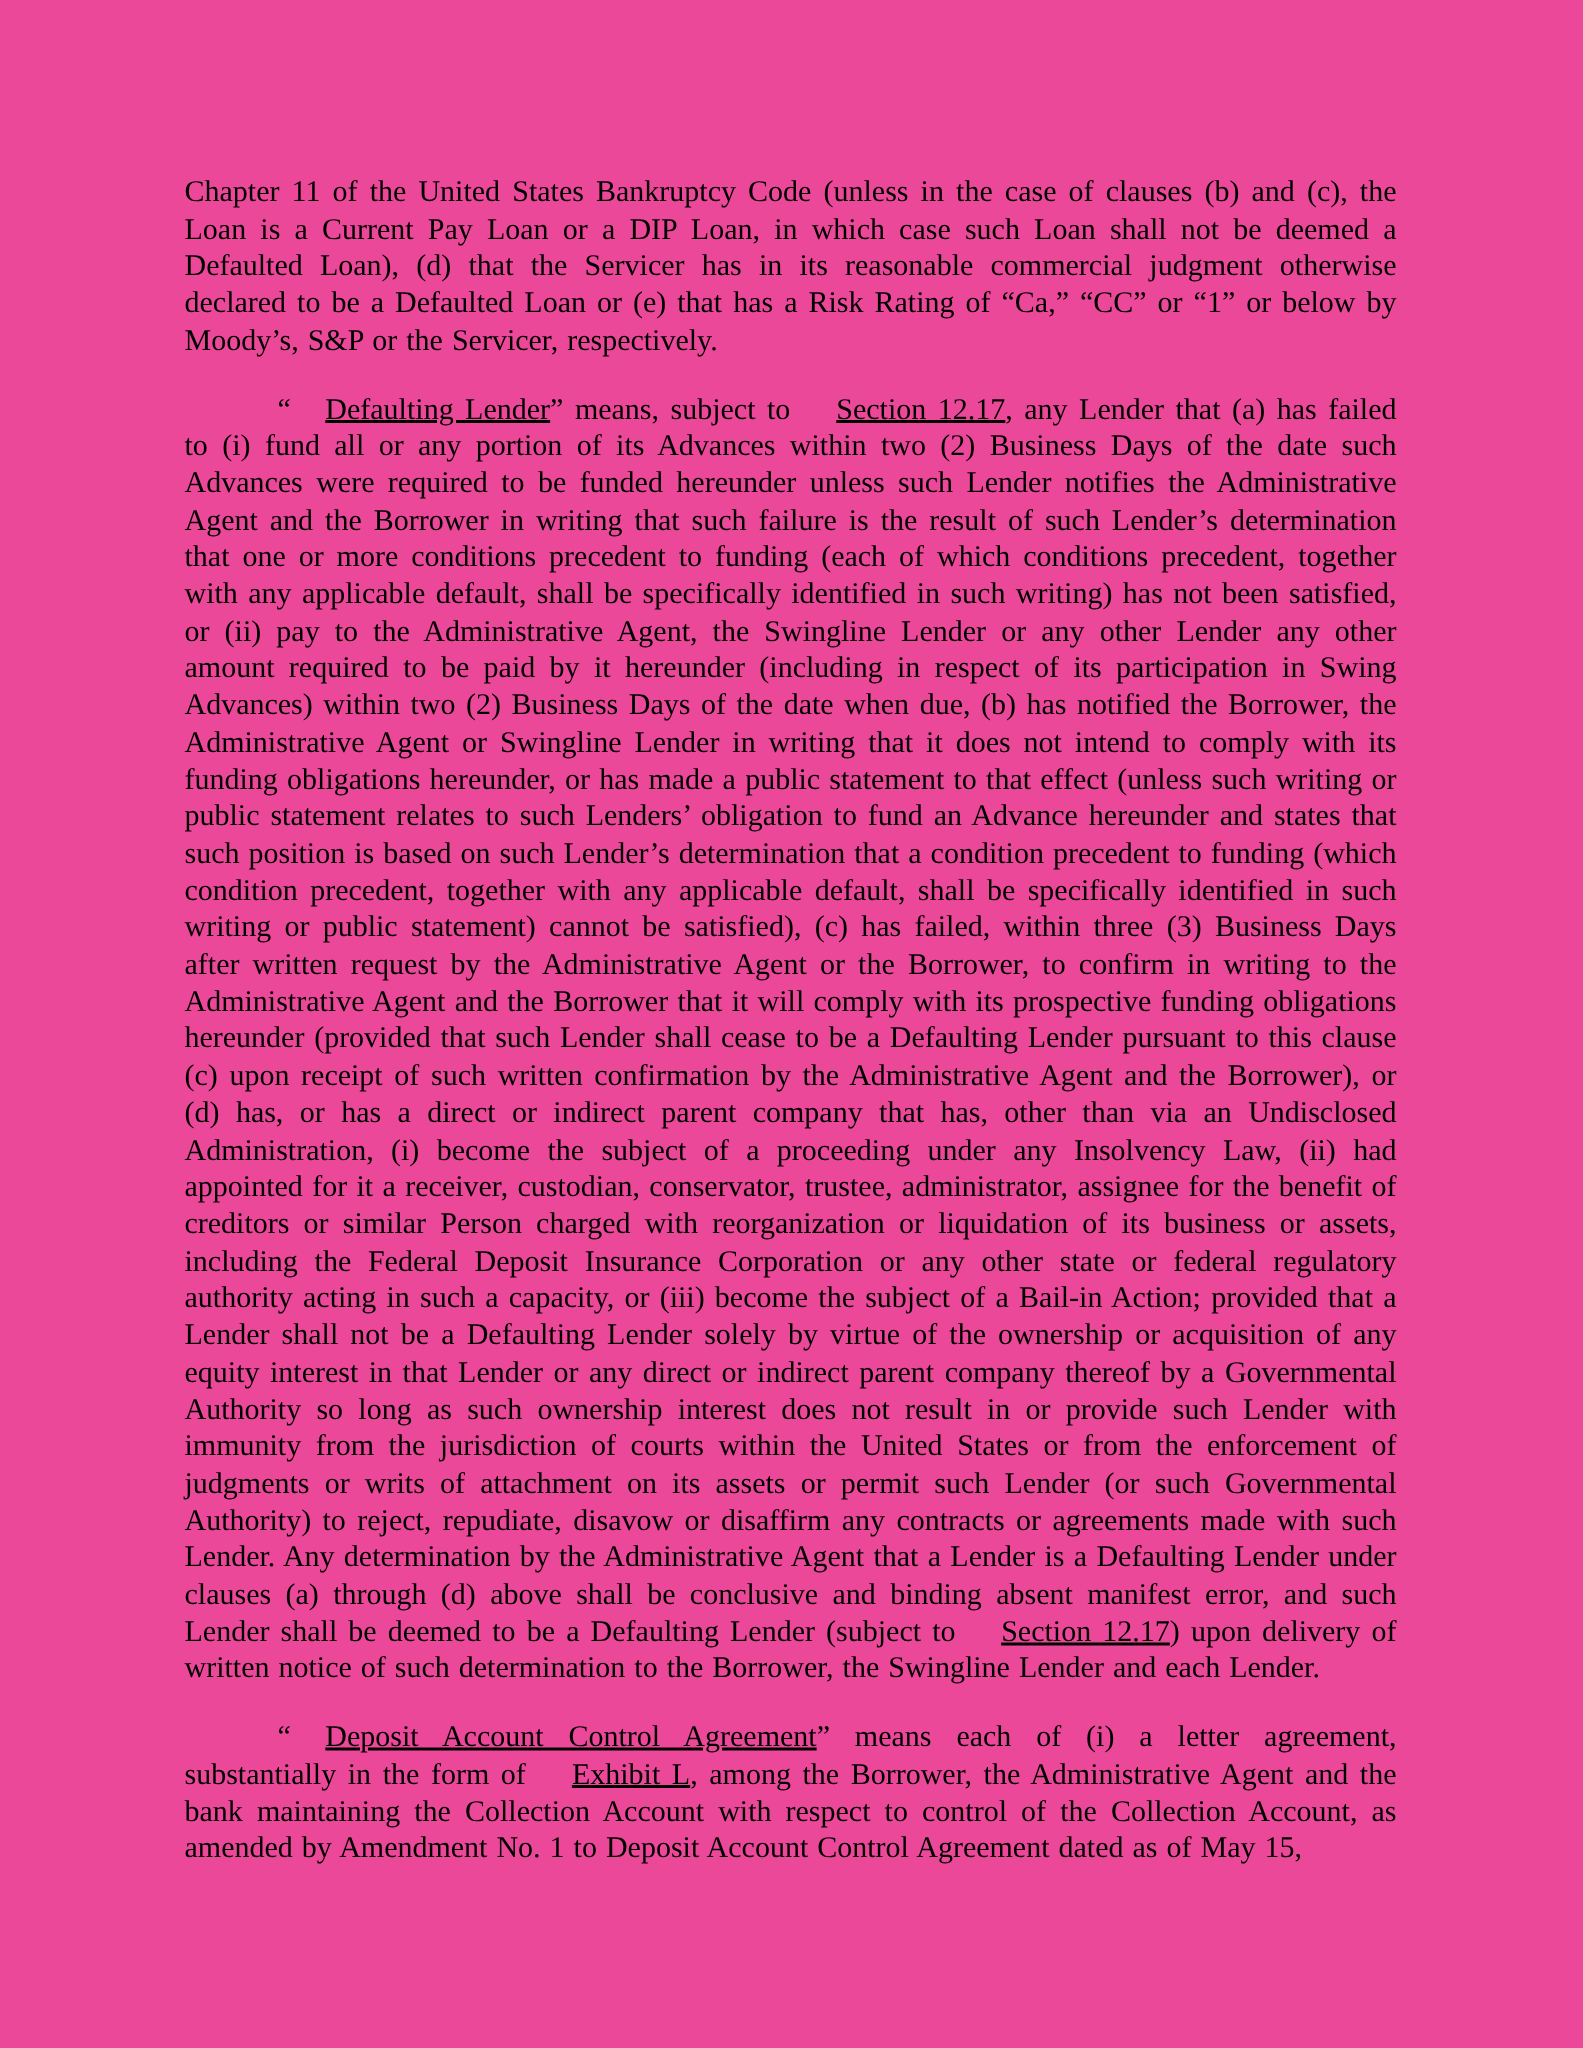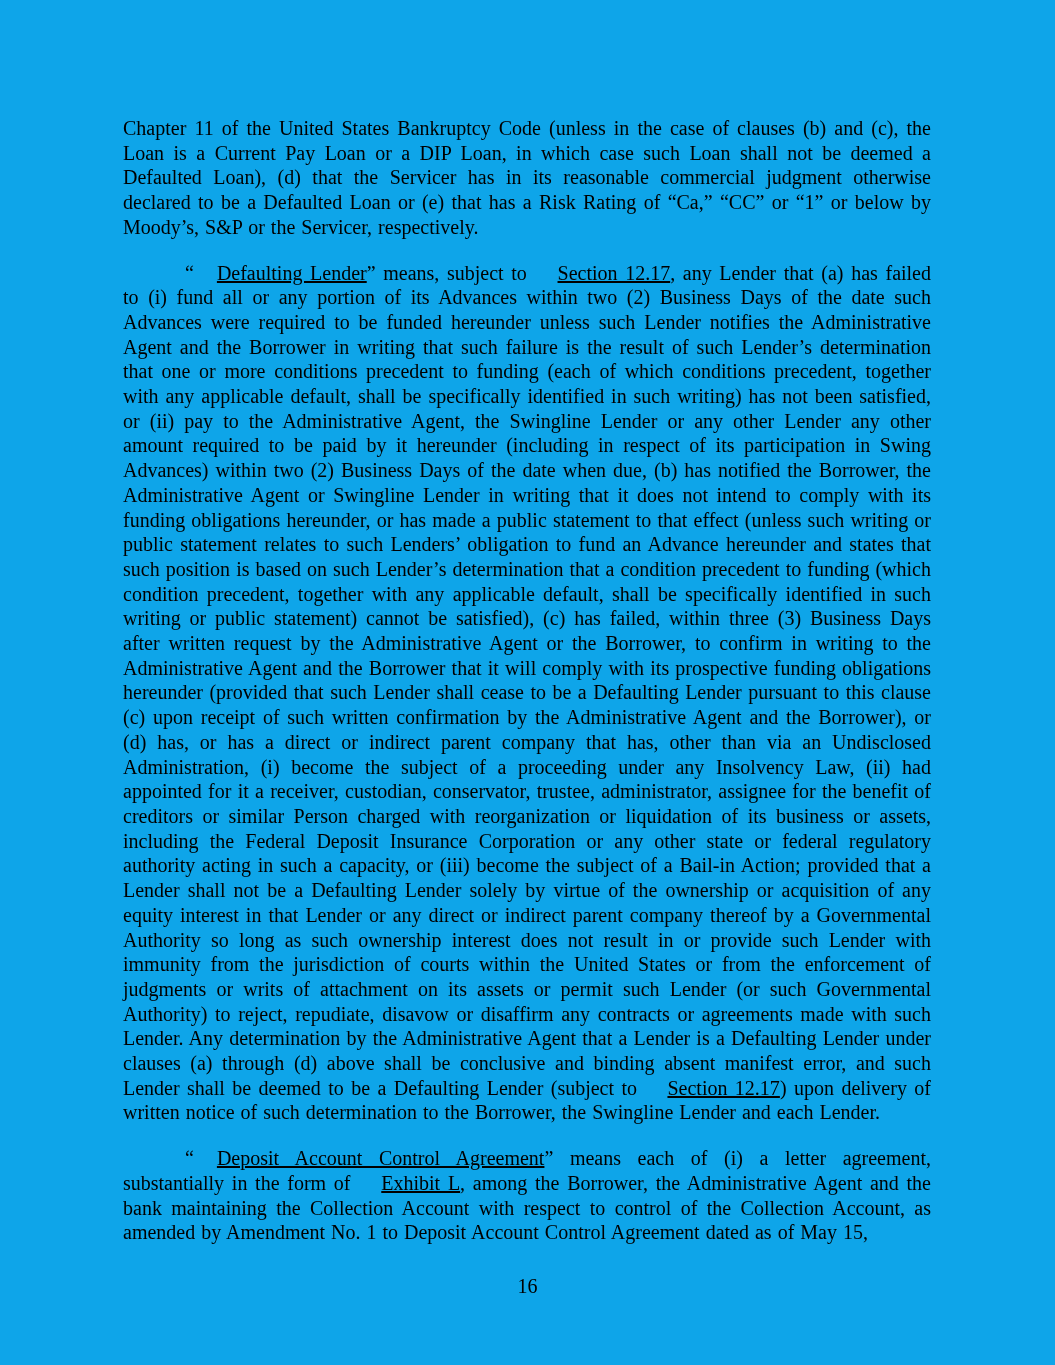--- a/index.html
+++ b/index.html
@@ -1,21 +1,21 @@
 <!DOCTYPE html>
 <html><head>
 <meta charset="utf-8">
 <style>
   * { margin: 0; padding: 0; box-sizing: border-box; }
   html, body { background: #ffffff; }
   .page {
     position: relative;
     width: 1055px;
     height: 1365px;
-    background: #0ea5e9;
+    background: #ec4899;
     color: #000000;
     font-family: "Liberation Serif", "DejaVu Serif", serif;
     overflow: hidden;
   }
   .content {
     position: absolute;
     left: 123px;
     top: 116px;
     width: 808px;
   }
@@ -40,16 +40,13 @@
 </style>
 </head>
 <body>
 
 <div class="page">
   <div class="content">
       <p class="para"><span>Chapter 11 of the United States Bankruptcy Code (unless in the case of clauses (b) and (c), the Loan is a Current Pay Loan or a DIP Loan, in which case such Loan shall not be deemed a Defaulted Loan), (d) that the Servicer has in its reasonable commercial judgment otherwise declared to be a Defaulted Loan or (e) that has a Risk Rating of “Ca,” “CC” or “1” or below by Moody’s, S&amp;P or the Servicer, respectively.</span></p>
       <p class="para indent"><span>“</span><span class="u">Defaulting Lender</span><span>” means, subject to </span><span class="u">Section 12.17</span><span>, any Lender that (a) has failed to (i) fund all or any portion of its Advances within two (2) Business Days of the date such Advances were required to be funded hereunder unless such Lender notifies the Administrative Agent and the Borrower in writing that such failure is the result of such Lender’s determination that one or more conditions precedent to funding (each of which conditions precedent, together with any applicable default, shall be specifically identified in such writing) has not been satisfied, or (ii) pay to the Administrative Agent, the Swingline Lender or any other Lender any other amount required to be paid by it hereunder (including in respect of its participation in Swing Advances) within two (2) Business Days of the date when due, (b) has notified the Borrower, the Administrative Agent or Swingline Lender in writing that it does not intend to comply with its funding obligations hereunder, or has made a public statement to that effect (unless such writing or public statement relates to such Lenders’ obligation to fund an Advance hereunder and states that such position is based on such Lender’s determination that a condition precedent to funding (which condition precedent, together with any applicable default, shall be specifically identified in such writing or public statement) cannot be satisfied), (c) has failed, within three (3) Business Days after written request by the Administrative Agent or the Borrower, to confirm in writing to the Administrative Agent and the Borrower that it will comply with its prospective funding obligations hereunder (provided that such Lender shall cease to be a Defaulting Lender pursuant to this clause (c) upon receipt of such written confirmation by the Administrative Agent and the Borrower), or (d) has, or has a direct or indirect parent company that has, other than via an Undisclosed Administration, (i) become the subject of a proceeding under any Insolvency Law, (ii) had appointed for it a receiver, custodian, conservator, trustee, administrator, assignee for the benefit of creditors or similar Person charged with reorganization or liquidation of its business or assets, including the Federal Deposit Insurance Corporation or any other state or federal regulatory authority acting in such a capacity, or (iii) become the subject of a Bail-in Action; provided that a Lender shall not be a Defaulting Lender solely by virtue of the ownership or acquisition of any equity interest in that Lender or any direct or indirect parent company thereof by a Governmental Authority so long as such ownership interest does not result in or provide such Lender with immunity from the jurisdiction of courts within the United States or from the enforcement of judgments or writs of attachment on its assets or permit such Lender (or such Governmental Authority) to reject, repudiate, disavow or disaffirm any contracts or agreements made with such Lender.  Any determination by the Administrative Agent that a Lender is a Defaulting Lender under clauses (a) through (d) above shall be conclusive and binding absent manifest error, and such Lender shall be deemed to be a Defaulting Lender (subject to </span><span class="u">Section 12.17</span><span>) upon delivery of written notice of such determination to the Borrower, the Swingline Lender and each Lender.</span></p>
       <p class="para indent"><span>“</span><span class="u">Deposit Account Control Agreement</span><span>” means each of (i) a letter agreement, substantially in the form of </span><span class="u">Exhibit&nbsp;L</span><span>, among the Borrower, the Administrative Agent and the bank maintaining the Collection Account with respect to control of the Collection Account, as amended by Amendment No. 1 to Deposit Account Control Agreement dated as of May 15,</span></p>
     </div>
-  <div class="footer">
-    <span>16</span>
-  </div>
 </div>
 
 </body></html>

